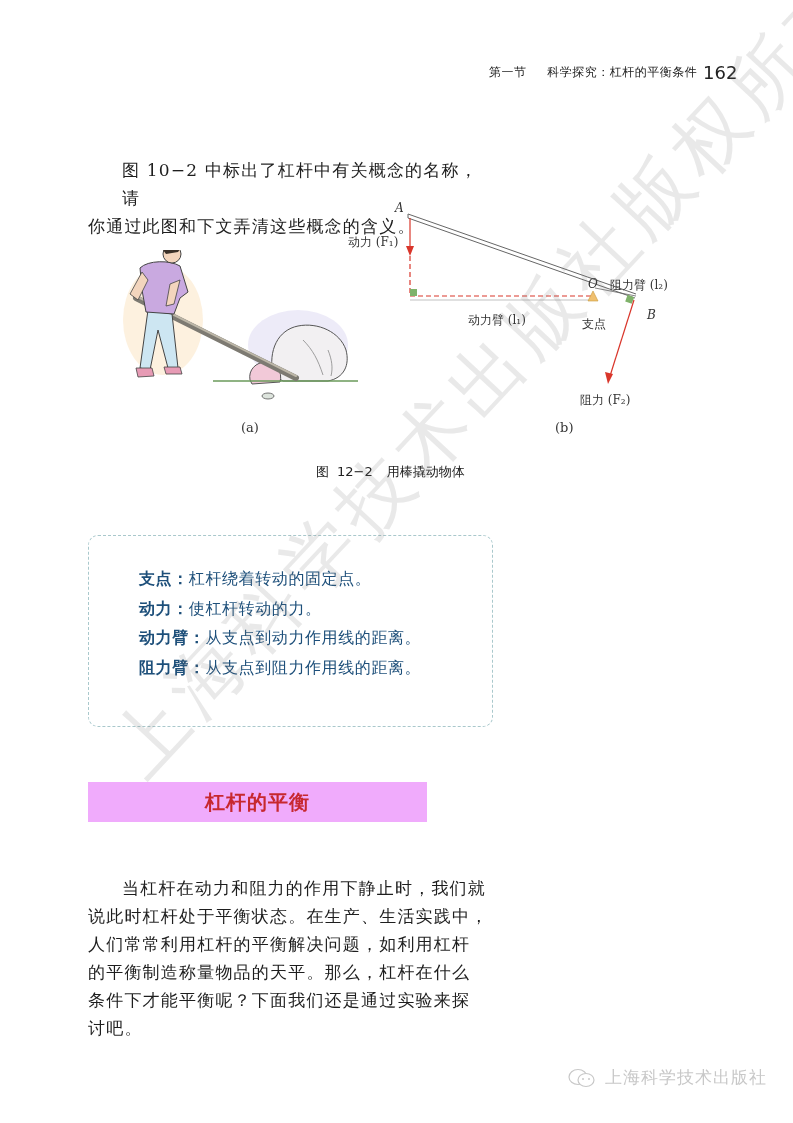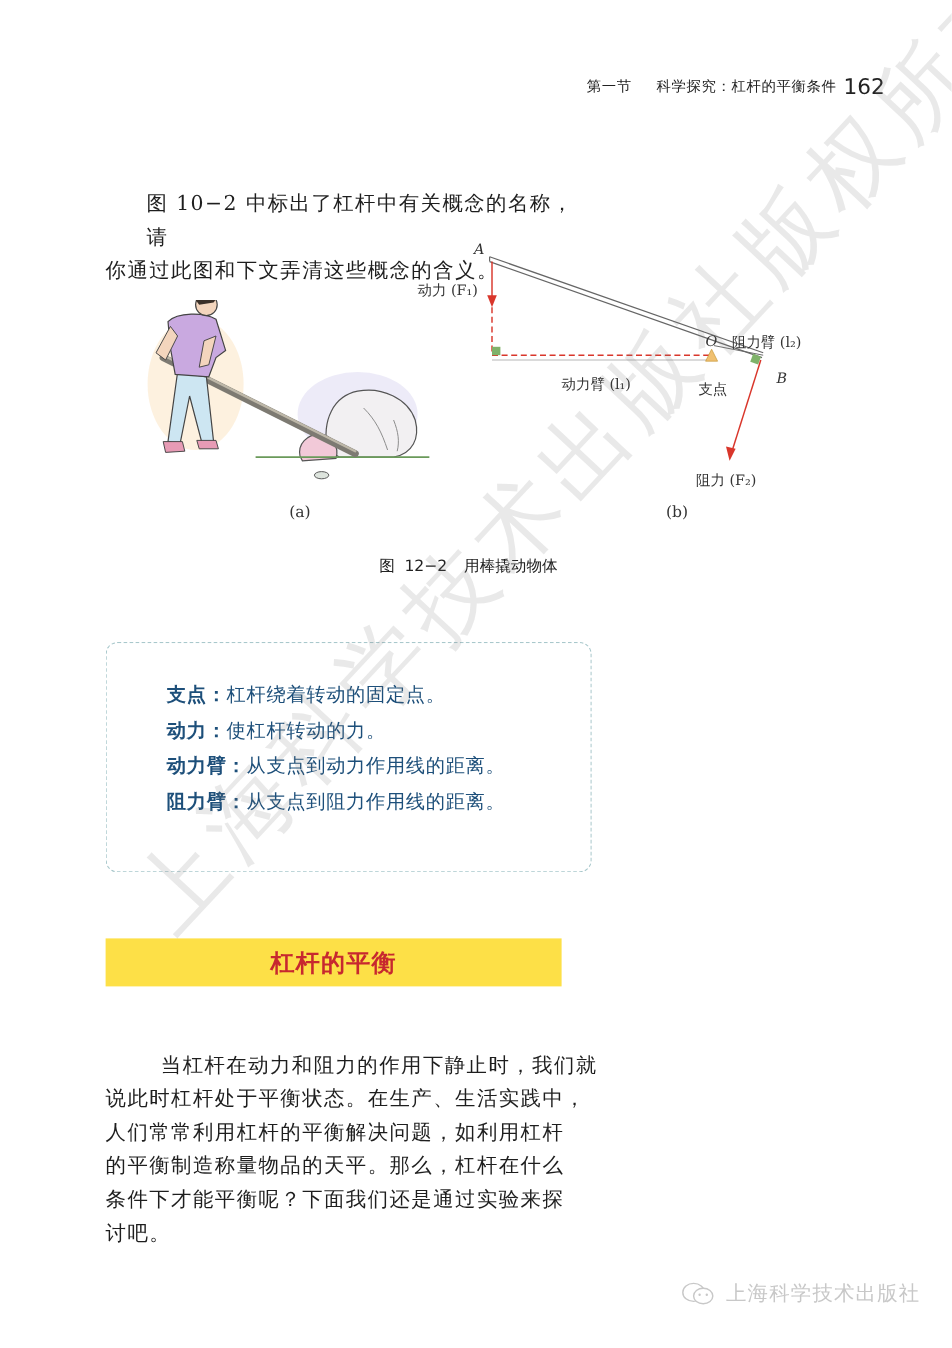--- a/index.html
+++ b/index.html
@@ -33,28 +33,28 @@
     .def-box {
       left: 88px; top: 535px; width: 405px; height: 192px;
       border: 1px dashed #a9c8cc; border-radius: 10px; box-sizing: border-box;
       padding: 28px 0 0 50px;
     }
     .def-line { font-size: 16px; line-height: 29.5px; color: #1d4f7a; letter-spacing: 0.6px; white-space: nowrap; }
     .def-term { font-weight: bold; }
 
     
     .section-band {
-      left: 88px; top: 782px; width: 380px; height: 40px; background: #fde047;
+      left: 88px; top: 782px; width: 339px; height: 40px; background: #f0abfc;
       display: flex; align-items: center; justify-content: center;
     }
     .section-title { font-family: "DejaVu Sans", "Liberation Sans", sans-serif; font-weight: bold; font-size: 20px; color: #c7282f; letter-spacing: 1px; }
 
     .body2 { top: 842px; left: 88px; width: 410px; }
     .body2 .line { display: block; white-space: nowrap; }
-    .body2 .indent { padding-left: 34px; text-align: right; }
+    .body2 .indent { padding-left: 34px; }
 
     
     .watermark {
       left: 90px; top: 730px; transform-origin: 0 0; transform: rotate(-47deg);
       font-size: 74px; color: rgba(120,120,120,0.16); white-space: nowrap; letter-spacing: 8px;
       font-family: "DejaVu Serif", "Liberation Serif", serif; pointer-events: none;
     }
 
     
     .footer-logo { right: 26px; top: 1066px; display: flex; align-items: center; gap: 8px; }

